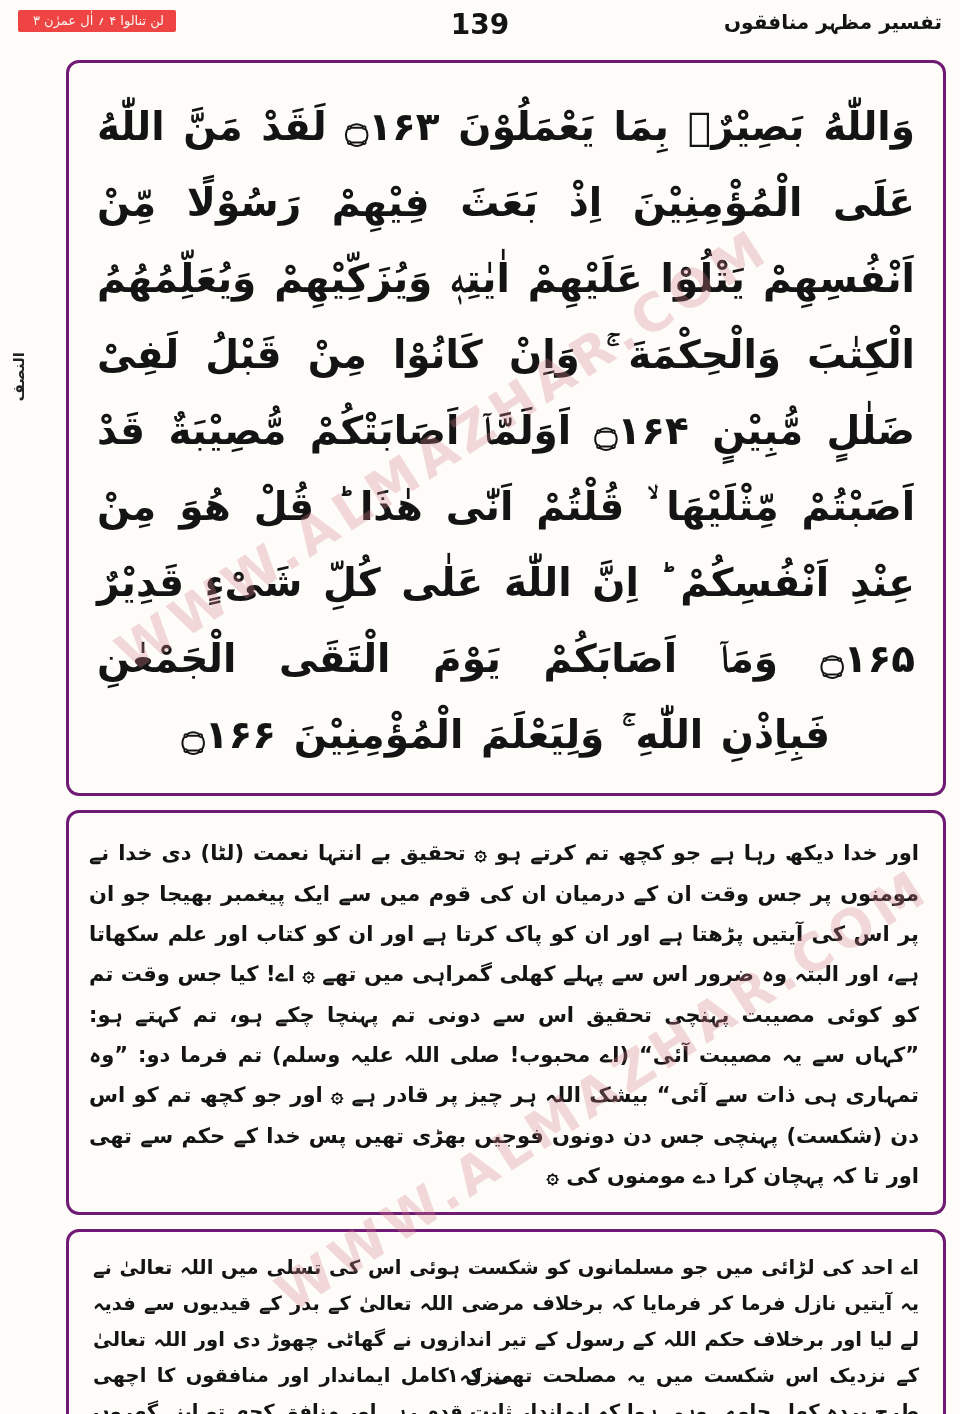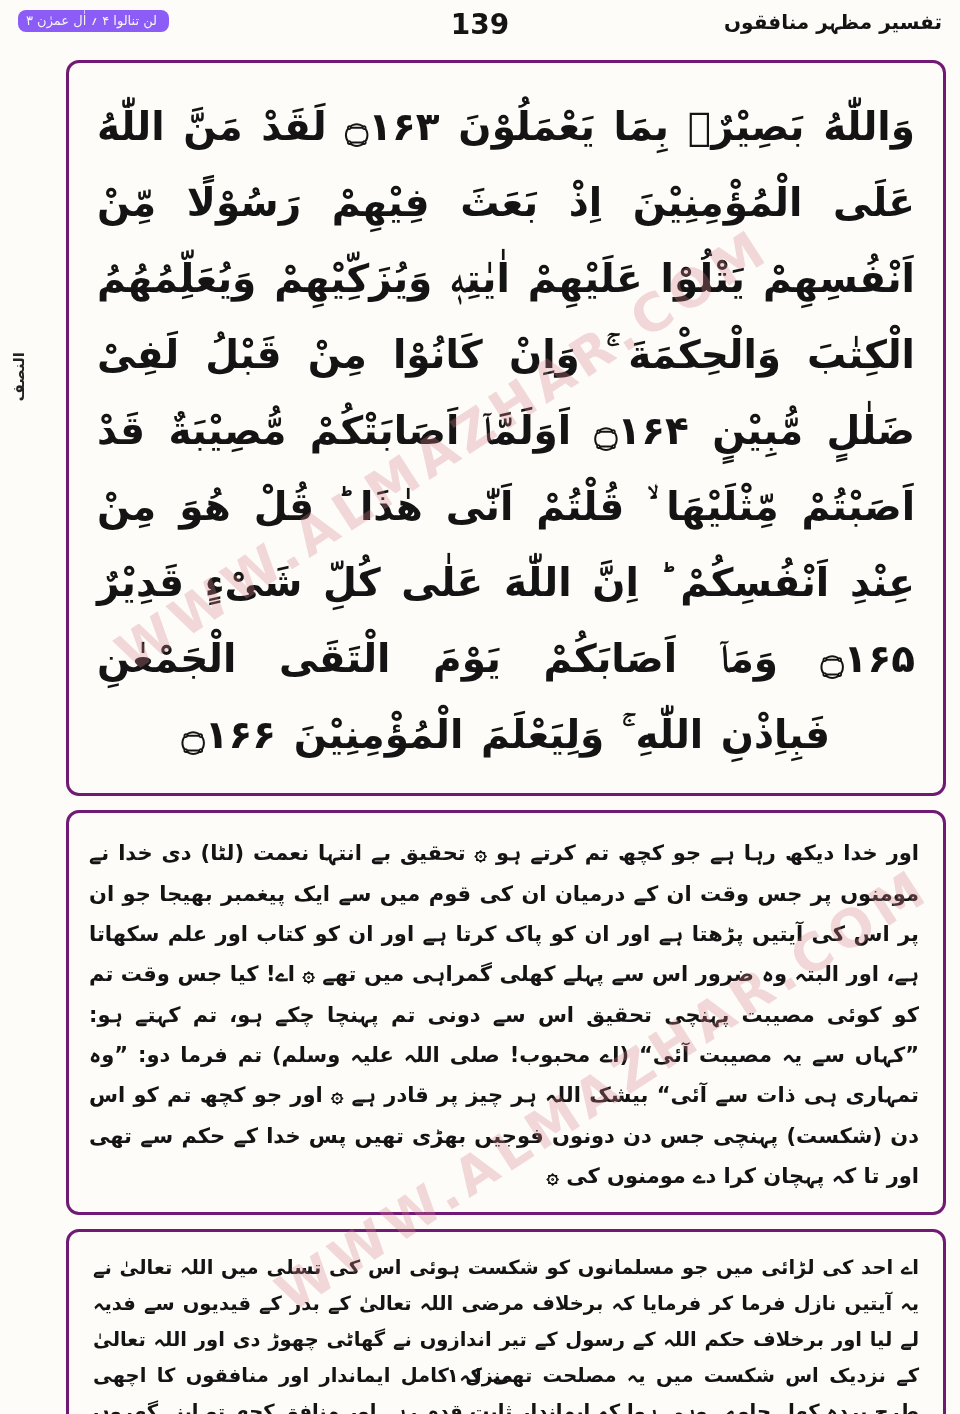--- a/index.html
+++ b/index.html
@@ -33,25 +33,25 @@
   }
   .page-number {
     position: absolute;
     left: 50%;
     top: 8px;
     transform: translateX(-50%);
     font-size: 28px;
     font-weight: bold;
   }
   .header-left-chip {
-    background: #8b5cf6;
+    background: #ef4444;
     color: #f5f5f0;
     font-size: 13px;
-    padding: 3px 12px 4px 8px;
-    border-radius: 8px;
+    padding: 3px 12px 4px 15px;
+    border-radius: 2px;
     align-self: flex-start;
   }
 
   
   .box {
     margin: 14px 66px 8px 14px; 
     border: 3px solid #701a75;
     border-radius: 13px;
     background: #fdfcf8;
     position: relative;

